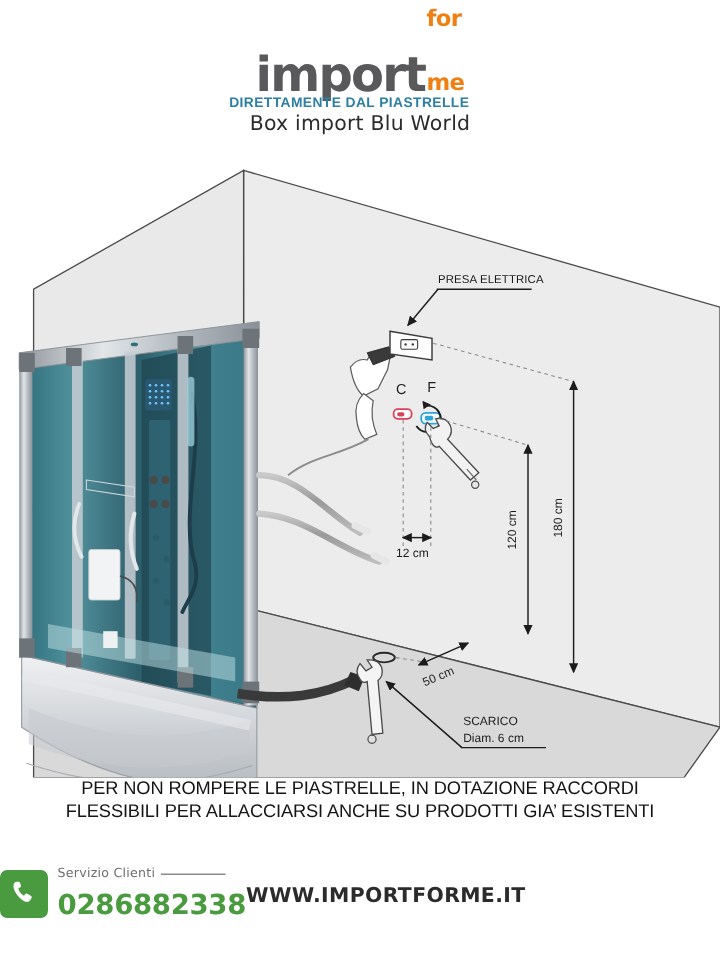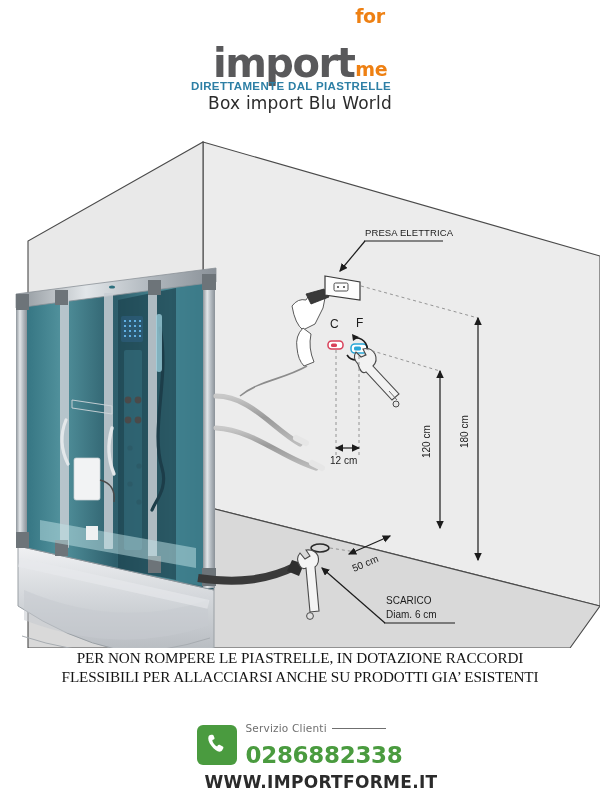--- a/index.html
+++ b/index.html
@@ -44,28 +44,28 @@
   .lbl{font-family:"Liberation Sans", sans-serif;fill:#1c1c1c;}
   .lbl-presa{font-size:9.5px;letter-spacing:.1px;}
   .lbl-cf{font-size:12px;}
   .lbl-dim{font-size:10px;}
   .lbl-scarico{font-size:10px;}
 
   
   .claim{
     position:absolute;left:0;right:0;top:648px;text-align:center;
     font-size:15.2px;line-height:1.28;color:#141414;
-    font-family:Liberation Serif, serif;letter-spacing:-.1px;
+    font-family:Liberation Sans, sans-serif;letter-spacing:-.1px;
   }
   .claim div{white-space:nowrap;}
 
   
   .contact{
     position:absolute;left:0;right:0;top:722px;
-    display:flex;flex-direction:column;align-items:center;
+    display:flex;align-items:center;
   }
   .contact-row{display:flex;align-items:center;}
   .phone-badge{
     width:40px;height:40px;border-radius:6px;background:#4a9b3f;
     display:flex;align-items:center;justify-content:center;
   }
   .phone-badge svg{display:block;}
   .contact-txt{margin-left:8px;display:flex;flex-direction:column;justify-content:center;}
   .servizio-line{display:flex;align-items:center;}
   .servizio{
@@ -74,21 +74,21 @@
   }
   .servizio-rule{
     height:1px;background:#6f6f6f;width:54px;margin-left:5px;margin-top:1px;
   }
   .phone-num{
     font-size:23px;font-weight:bold;color:#4a9b3f;letter-spacing:-.3px;
     font-family:"DejaVu Sans", sans-serif;line-height:1.05;margin-top:9px;
   }
   .site{
     margin-top:5px;font-size:17px;font-weight:bold;color:#2b2b2b;
-    letter-spacing:.3px;font-family:"DejaVu Sans", sans-serif;margin-left:42px;
+    letter-spacing:.3px;font-family:"DejaVu Sans", sans-serif;
   }
 </style>
 </head>
 <body>
 
 <div class="page">
 
   <div class="logo-block">
     <div class="logo">
       <div class="logo-mid">

